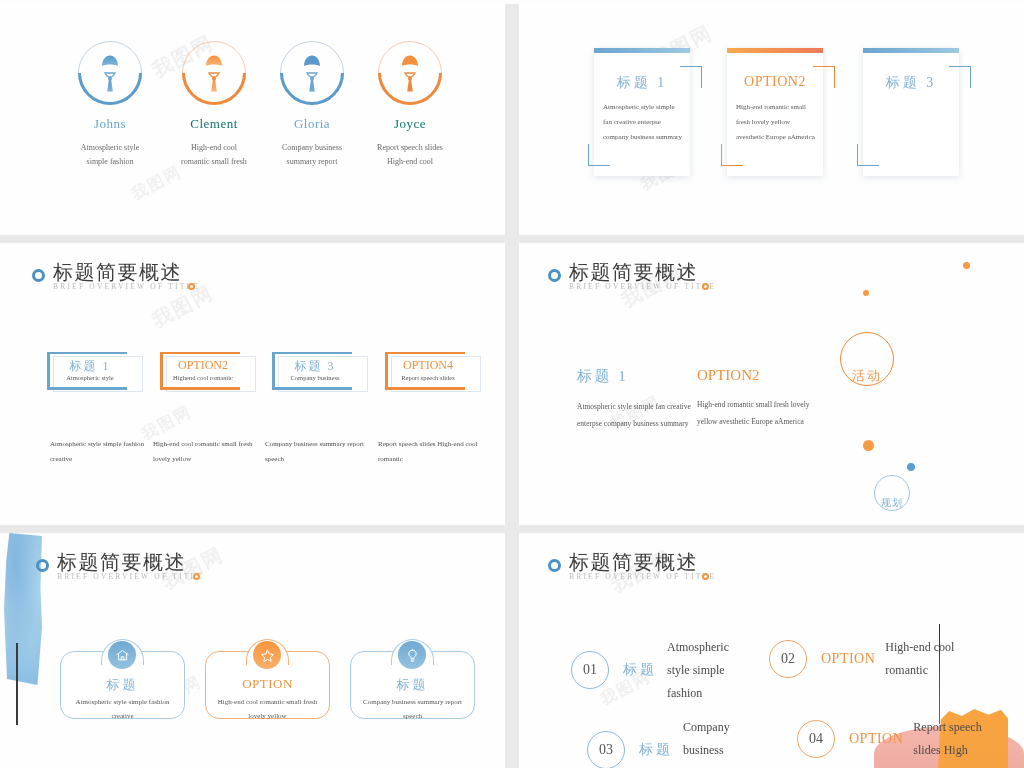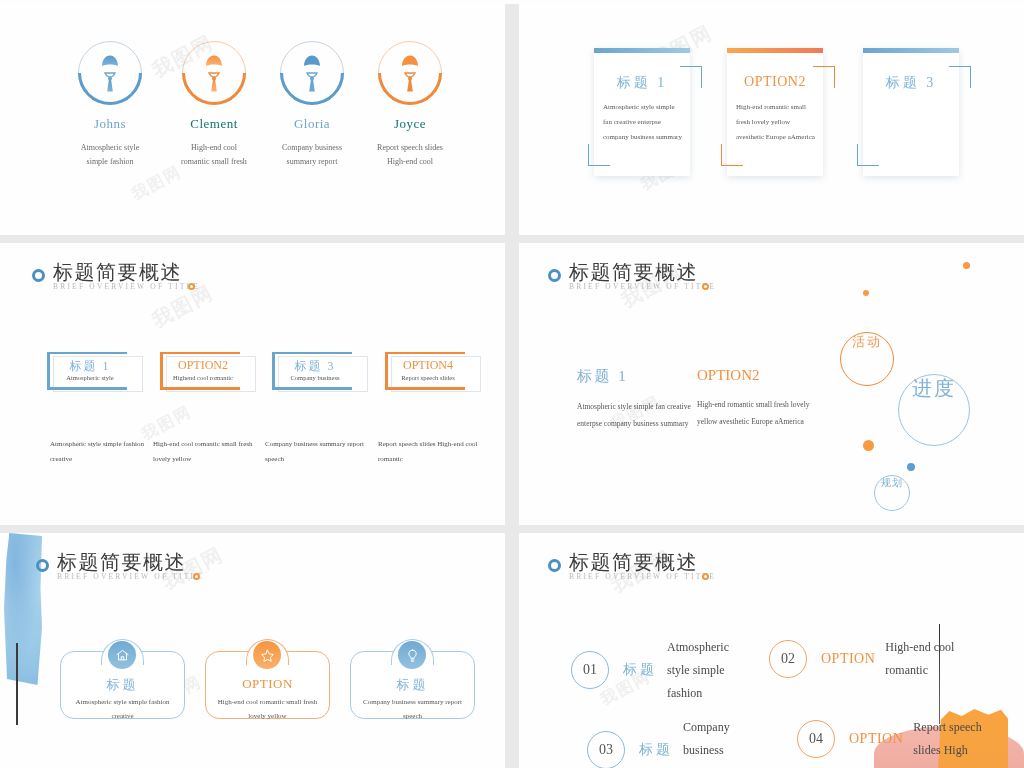--- a/index.html
+++ b/index.html
@@ -113,21 +113,21 @@
   .obox .os { position: absolute; left: 0; right: 10px; top: 22px; text-align: center;
               font-size: 6.5px; color: #555; }
   .ml-desc { position: absolute; width: 115px; font-size: 7px; color: #4d4d4d; line-height: 2.2; }
 
   
   .mr-col { position: absolute; width: 120px; }
   .mr-h { font-size: 15px; letter-spacing: 2.5px; }
   .mr-h.en { letter-spacing: 0; }
   .mr-b { font-size: 7.5px; color: #555; line-height: 2.3; margin-top: 12px; }
   .bub { position: absolute; border-radius: 50%; display: flex;
-         align-items: flex-start; justify-content: center; font-family: Liberation Mono, monospace; }
+         align-items: flex-end; justify-content: center; font-family: Liberation Mono, monospace; }
   .bub.ring-o { border: 1.5px solid #ef8a3c; color: #f09a55; }
   .bub.ring-b { border: 1.5px solid #9dc4de; color: #7fb2d6; }
   .bub.fill-o { background: #f79a43; }
   .bub.fill-b { background: #5a9fd4; }
 
   
   .tag { position: absolute; width: 125px; height: 80px; }
   .tag .body {
     position: absolute; left: 0; bottom: 0; width: 125px; height: 68px;
     border: 1px solid; border-radius: 14px; background: #fff;
@@ -384,23 +384,20 @@
       <div class="mr-b">Atmospheric style simple fan creative enterpse company business summary</div>
     </div>
     <div class="mr-col" style="left:178px; top:124px;">
       <div class="mr-h en" style="color:#f0923f">OPTION2</div>
       <div class="mr-b">High-end romantic small fresh lovely yellow avesthetic Europe aAmerica</div>
     </div>
 
     <div class="bub ring-o" style="left:321px; top:89px; width:54px; height:54px; font-size:13px; letter-spacing:2px;">
       <span>活动</span>
     </div>
-    <div class="bub ring-b" style="left:379px; top:131px; width:72px; height:72px; font-size:20px; letter-spacing:2px;">
-      <span>进度</span>
-    </div>
     <div class="bub ring-b" style="left:355px; top:232px; width:36px; height:36px; font-size:10px; letter-spacing:1px;">
       <span>规划</span>
     </div>
 
     <div class="bub fill-o" style="left:444px; top:19px; width:7px; height:7px;"></div>
     <div class="bub fill-o" style="left:344px; top:47px; width:6px; height:6px;"></div>
     <div class="bub fill-o" style="left:344px; top:197px; width:11px; height:11px;"></div>
     <div class="bub fill-b" style="left:388px; top:220px; width:8px; height:8px;"></div>
   </div>
 

